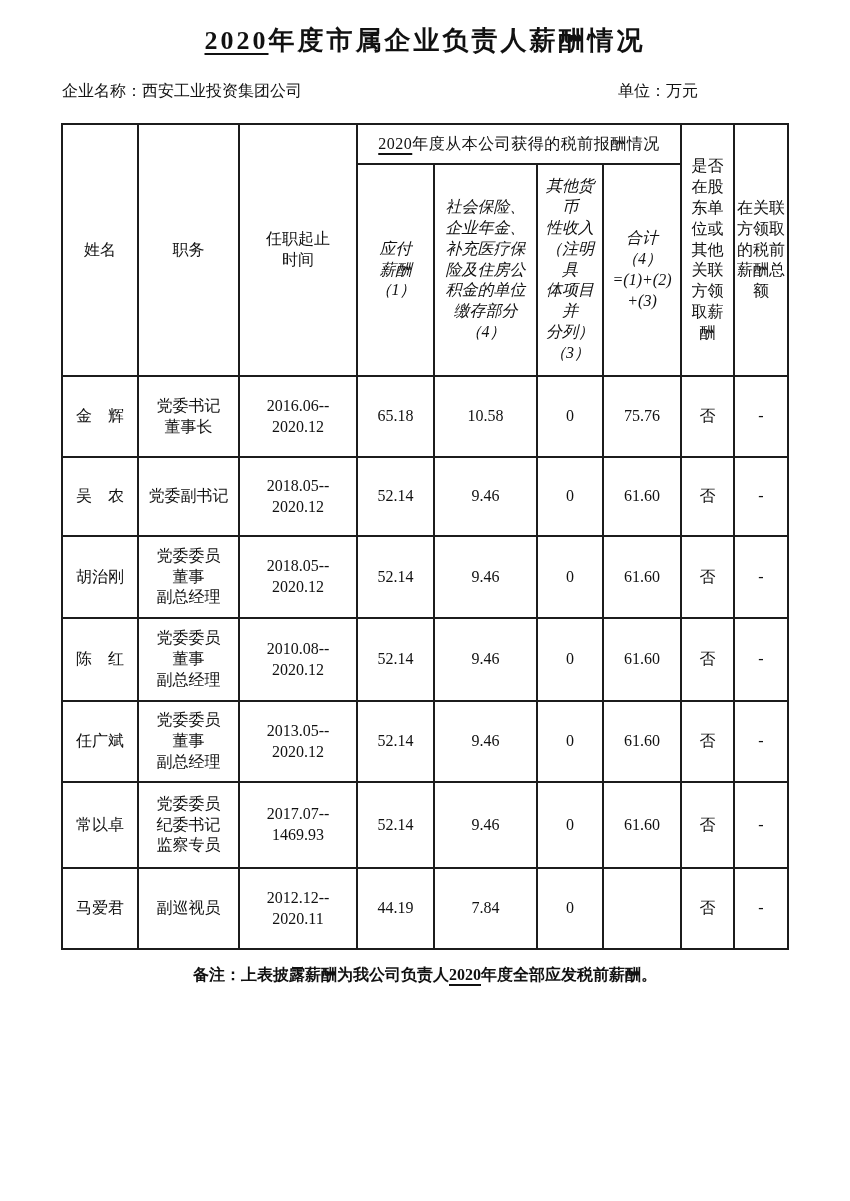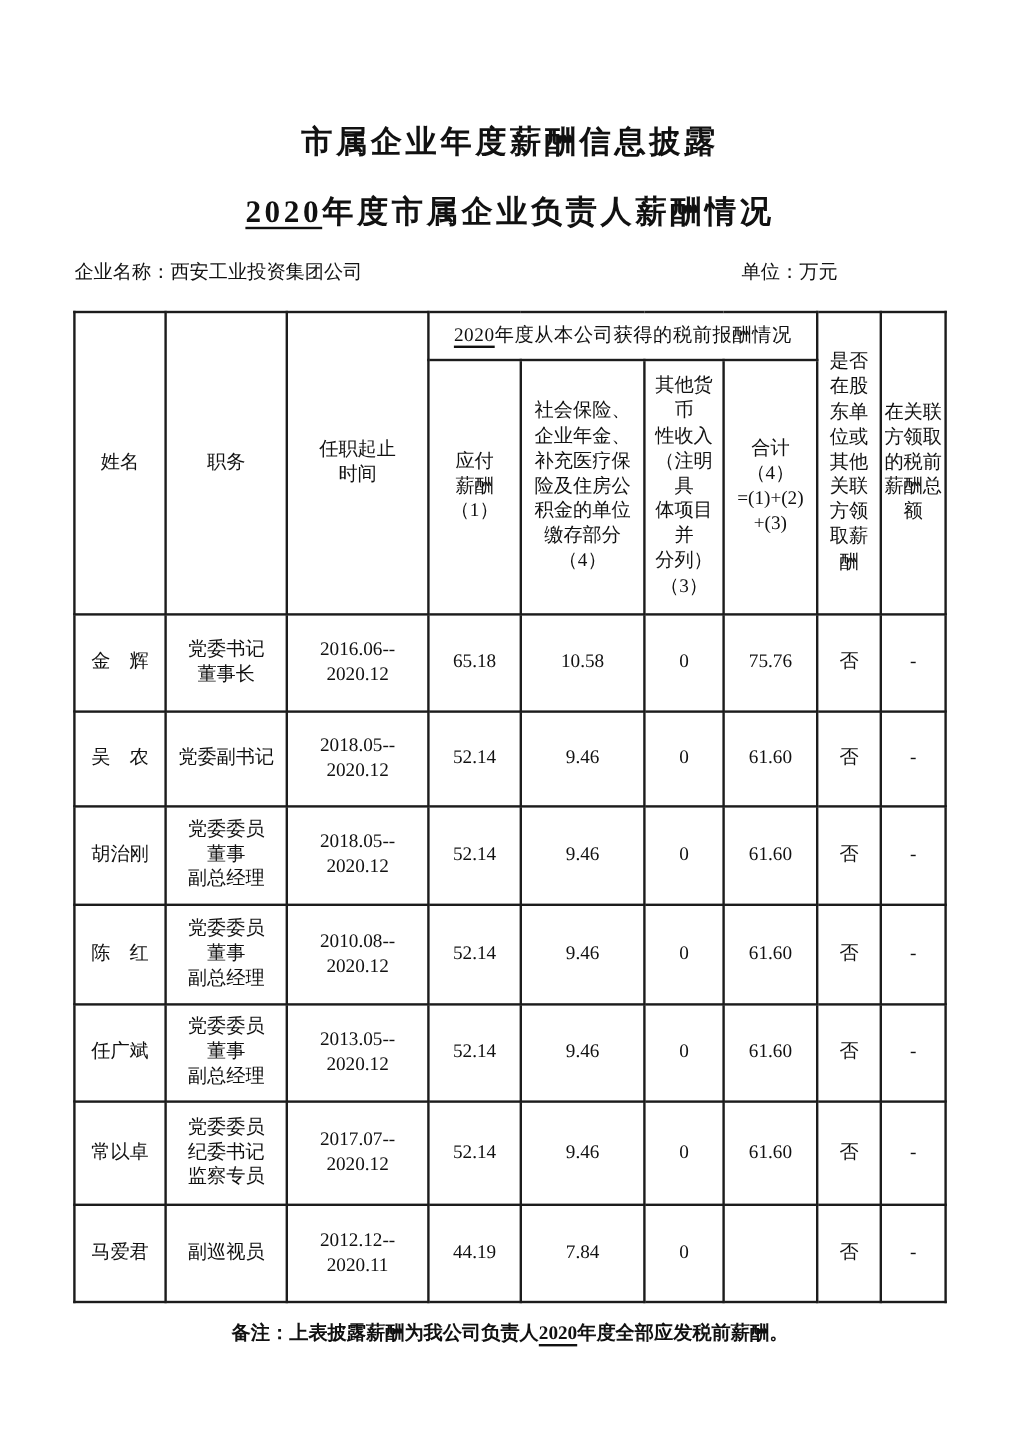--- a/index.html
+++ b/index.html
@@ -52,42 +52,41 @@
   }
   table.salary-table th, table.salary-table td {
     border: 2px solid #1c1c1c;
     font-weight: normal;
     vertical-align: middle;
     white-space: pre-line;
     line-height: 1.3;
     padding: 2px 1px;
   }
   th.banner { height: 40px; line-height: 1.1; letter-spacing: 0.5px; }
-  tr.subhead-row th { height: 212px; }
+  tr.subhead-row th { height: 212px; font-style: italic; }
   tr.r0 td { height: 81px; }
   tr.r1 td { height: 79px; }
   tr.r2 td { height: 82px; }
   tr.r3 td { height: 83px; }
   tr.r4 td { height: 81px; }
   tr.r5 td { height: 86px; }
   tr.r6 td { height: 81px; }
   .note {
     width: 726px;
     margin: 15px auto 0 auto;
     font-size: 16px;
     font-weight: bold;
     text-align: center;
   }
 </style>
 </head>
 <body>
 
 <div class="page">
 
-  <div class="title">市属企业年度薪酬信息披露</div>
 
   <div class="subtitle"><span class="u">2020</span><span>年度市属企业负责人薪酬情况</span></div>
 
   <div class="info-row">
     <span class="left"><span>企业名称：</span><span>西安工业投资集团公司</span></span>
     <span class="right"><span>单位：</span><span>万元</span></span>
   </div>
 
   <table class="salary-table">
     <colgroup>
@@ -212,21 +211,21 @@
         <td>61.60</td>
         <td>否</td>
         <td>-</td>
       </tr>
       <tr class="data-row r5">
         <td>常以卓</td>
         <td>党委委员
 纪委书记
 监察专员</td>
         <td>2017.07--
-2020.12</td>
+1469.93</td>
         <td>52.14</td>
         <td>9.46</td>
         <td>0</td>
         <td>61.60</td>
         <td>否</td>
         <td>-</td>
       </tr>
       <tr class="data-row r6">
         <td>马爱君</td>
         <td>副巡视员</td>

